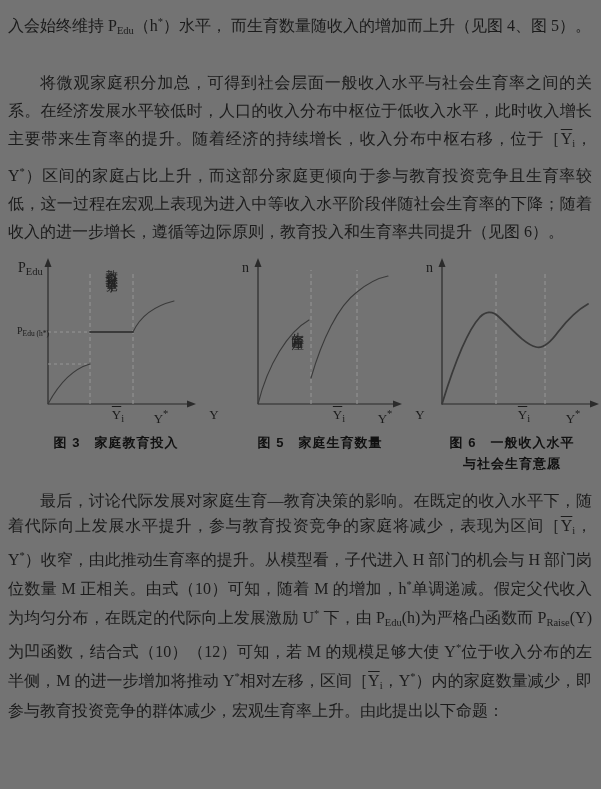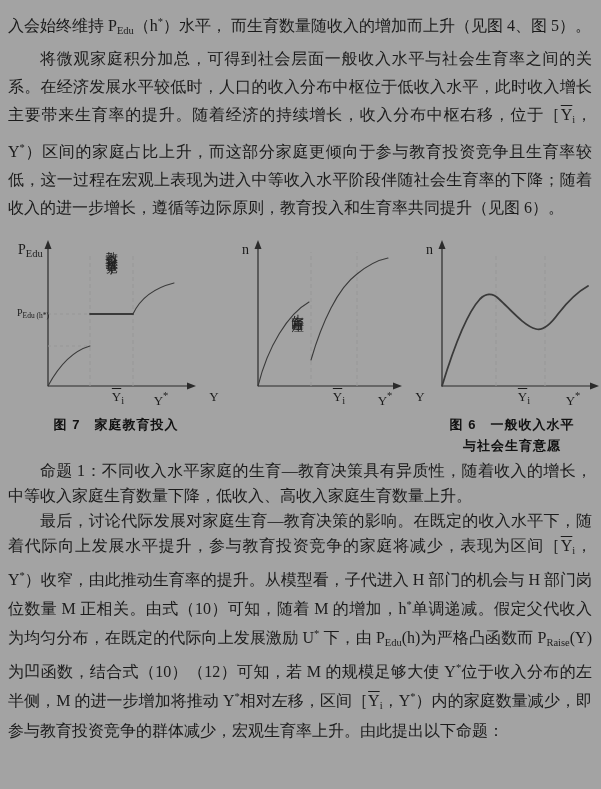--- a/index.html
+++ b/index.html
@@ -1,29 +1,29 @@
 <!DOCTYPE html>
 <html><head>
 <meta charset="utf-8">
 <style>
   html,body{margin:0;padding:0;background:#ffffff;}
   .page{
-    width:601px;height:789px;background:#a3a3a3;box-sizing:border-box;
+    width:601px;height:789px;background:#737373;box-sizing:border-box;
     padding:8px 9px 0 8px;overflow:hidden;color:#1b1b1b;
     font-family:"Liberation Serif","DejaVu Serif",serif;
   }
   .para{margin:0;text-align:justify;}
   .text-top .para{font-size:16px;line-height:28px;}
   .text-bottom .para{font-size:16px;line-height:25px;}
-  .indent{text-indent:2em;}
+  .indent{text-indent:2em;margin-top:24px;}
   .seg-sub{font-size:10.5px;vertical-align:-3px;}
   .seg-sup{font-size:10.5px;vertical-align:6px;}
   .seg-over{text-decoration:overline;}
   .figures{position:relative;height:216px;margin-top:2px;}
-  .fig{position:absolute;top:10px;margin:0;padding:0;}
+  .fig{position:absolute;top:4px;margin:0;padding:0;}
   .plot{position:relative;}
   .plot svg{display:block;}
   .fig-label{position:absolute;white-space:nowrap;color:#1b1b1b;line-height:1.1;}
   .axis-label{font-size:14px;}
   .tick-label{font-size:13px;}
   .center{text-align:center;margin-left:28px;}
   .yref{font-size:10px;}
   .yref .seg-sub{font-size:7.5px;vertical-align:-2px;}
   .vtext{writing-mode:vertical-rl;letter-spacing:2px;font-size:12.5px;color:#222;}
   figcaption{
@@ -60,41 +60,44 @@
             <path d="M117,80 C124,65 138,54 158,49" fill="none" stroke="#3a3a3a" stroke-width="1.1" stroke-linecap="round"></path>
           </svg>
           <div class="fig-label axis-label" style="left: 2px; top: 8px;"><span>P</span><span class="seg-sub">Edu</span></div>
           <div class="fig-label tick-label yref" style="left: 1px; top: 73px; text-align: right;"><span>P</span><span class="seg-sub">Edu (h*)</span></div>
           <div class="fig-label vtext" style="left: 88px; top: 8px;"><span>教育投资竞争</span></div>
           <div class="fig-label tick-label center" style="left: 64px; top: 156px; width: 20px;"><span class="seg-over">Y</span><span class="seg-sub">i</span></div>
           <div class="fig-label tick-label center" style="left: 107px; top: 156px; width: 20px;"><span>Y</span><span class="seg-sup">*</span></div>
           <div class="fig-label tick-label center" style="left: 160px; top: 156px; width: 20px;"><span>Y</span></div>
         </div>
         <figcaption>
-          <div>图 7　家庭教育投入</div>
+          <div>图 3　家庭教育投入</div>
         </figcaption>
       </figure>
     <figure class="fig" style="left:222px;width:180px;">
         <div class="plot" style="width: 180px; height: 176px;">
           <svg width="180" height="162">
             <line x1="28" y1="152" x2="28" y2="12" stroke="#2b2b2b" stroke-width="1.2"></line>
             <line x1="28" y1="152" x2="166" y2="152" stroke="#2b2b2b" stroke-width="1.2"></line>
             <polygon points="28,6 24.5,15 31.5,15" fill="#2b2b2b"></polygon>
             <polygon points="172,152 163,148.5 163,155.5" fill="#2b2b2b"></polygon>
             <line x1="81" y1="152" x2="81" y2="18" stroke="#979797" stroke-width="1" stroke-dasharray="4 3"></line>
             <line x1="127" y1="152" x2="127" y2="18" stroke="#979797" stroke-width="1" stroke-dasharray="4 3"></line>
             <path d="M28,152 C38,112 58,80 79,68" fill="none" stroke="#3a3a3a" stroke-width="1.1" stroke-linecap="round"></path>
             <path d="M81,126 C92,88 108,54 127,40 C138,31 148,26 158,24" fill="none" stroke="#3a3a3a" stroke-width="1.1" stroke-linecap="round"></path>
           </svg>
           <div class="fig-label axis-label" style="left: 12px; top: 8px;"><span>n</span></div>
           <div class="fig-label vtext" style="left: 60px; top: 70px;"><span>生育断崖</span></div>
           <div class="fig-label tick-label center" style="left: 71px; top: 156px; width: 20px;"><span class="seg-over">Y</span><span class="seg-sub">i</span></div>
           <div class="fig-label tick-label center" style="left: 117px; top: 156px; width: 20px;"><span>Y</span><span class="seg-sup">*</span></div>
           <div class="fig-label tick-label center" style="left: 152px; top: 156px; width: 20px;"><span>Y</span></div>
         </div>
+        <figcaption>
+          <div>图 5　家庭生育数量</div>
+        </figcaption>
       </figure>
     <figure class="fig" style="left:404px;width:200px;">
         <div class="plot" style="width: 200px; height: 176px;">
           <svg width="200" height="162">
             <line x1="30" y1="152" x2="30" y2="12" stroke="#2b2b2b" stroke-width="1.2"></line>
             <line x1="30" y1="152" x2="181" y2="152" stroke="#2b2b2b" stroke-width="1.2"></line>
             <polygon points="30,6 26.5,15 33.5,15" fill="#2b2b2b"></polygon>
             <polygon points="187,152 178,148.5 178,155.5" fill="#2b2b2b"></polygon>
             <line x1="84" y1="152" x2="84" y2="22" stroke="#979797" stroke-width="1" stroke-dasharray="4 3"></line>
             <line x1="133" y1="152" x2="133" y2="22" stroke="#979797" stroke-width="1" stroke-dasharray="4 3"></line>
@@ -106,17 +109,16 @@
           <div class="fig-label tick-label center" style="left: 170px; top: 156px; width: 20px;"><span>Y</span></div>
         </div>
         <figcaption>
           <div>图 6　一般收入水平</div>
           <div>与社会生育意愿</div>
         </figcaption>
       </figure>
   </div>
 
   <div class="text-bottom" style="margin-top:18px;">
-      <p class="para indent"><span>命题 1：不同收入水平家庭的生育—教育决策具有异质性，随着收入的增长，中等收入家庭生育数量下降，低收入、高收入家庭生育数量上升。</span></p>
       <p class="para indent"><span>最后，讨论代际发展对家庭生育—教育决策的影响。在既定的收入水平下，随着代际向上发展水平提升，参与教育投资竞争的家庭将减少，表现为区间［</span><span class="seg-over">Y</span><span class="seg-sub">i</span><span>，Y</span><span class="seg-sup">*</span><span>）收窄，由此推动生育率的提升。从模型看，子代进入 H 部门的机会与 H 部门岗位数量 M 正相关。由式（10）可知，随着 M 的增加，h</span><span class="seg-sup">*</span><span>单调递减。假定父代收入为均匀分布，在既定的代际向上发展激励 U</span><span class="seg-sup">*</span><span> 下，由 P</span><span class="seg-sub">Edu</span><span>(h)为严格凸函数而 P</span><span class="seg-sub">Raise</span><span>(Y)为凹函数，结合式（10）（12）可知，若 M 的规模足够大使 Y</span><span class="seg-sup">*</span><span>位于收入分布的左半侧，M 的进一步增加将推动 Y</span><span class="seg-sup">*</span><span>相对左移，区间［</span><span class="seg-over">Y</span><span class="seg-sub">i</span><span>，Y</span><span class="seg-sup">*</span><span>）内的家庭数量减少，即参与教育投资竞争的群体减少，宏观生育率上升。由此提出以下命题：</span></p>
     </div>
 
 </div>
 
 </body></html>

